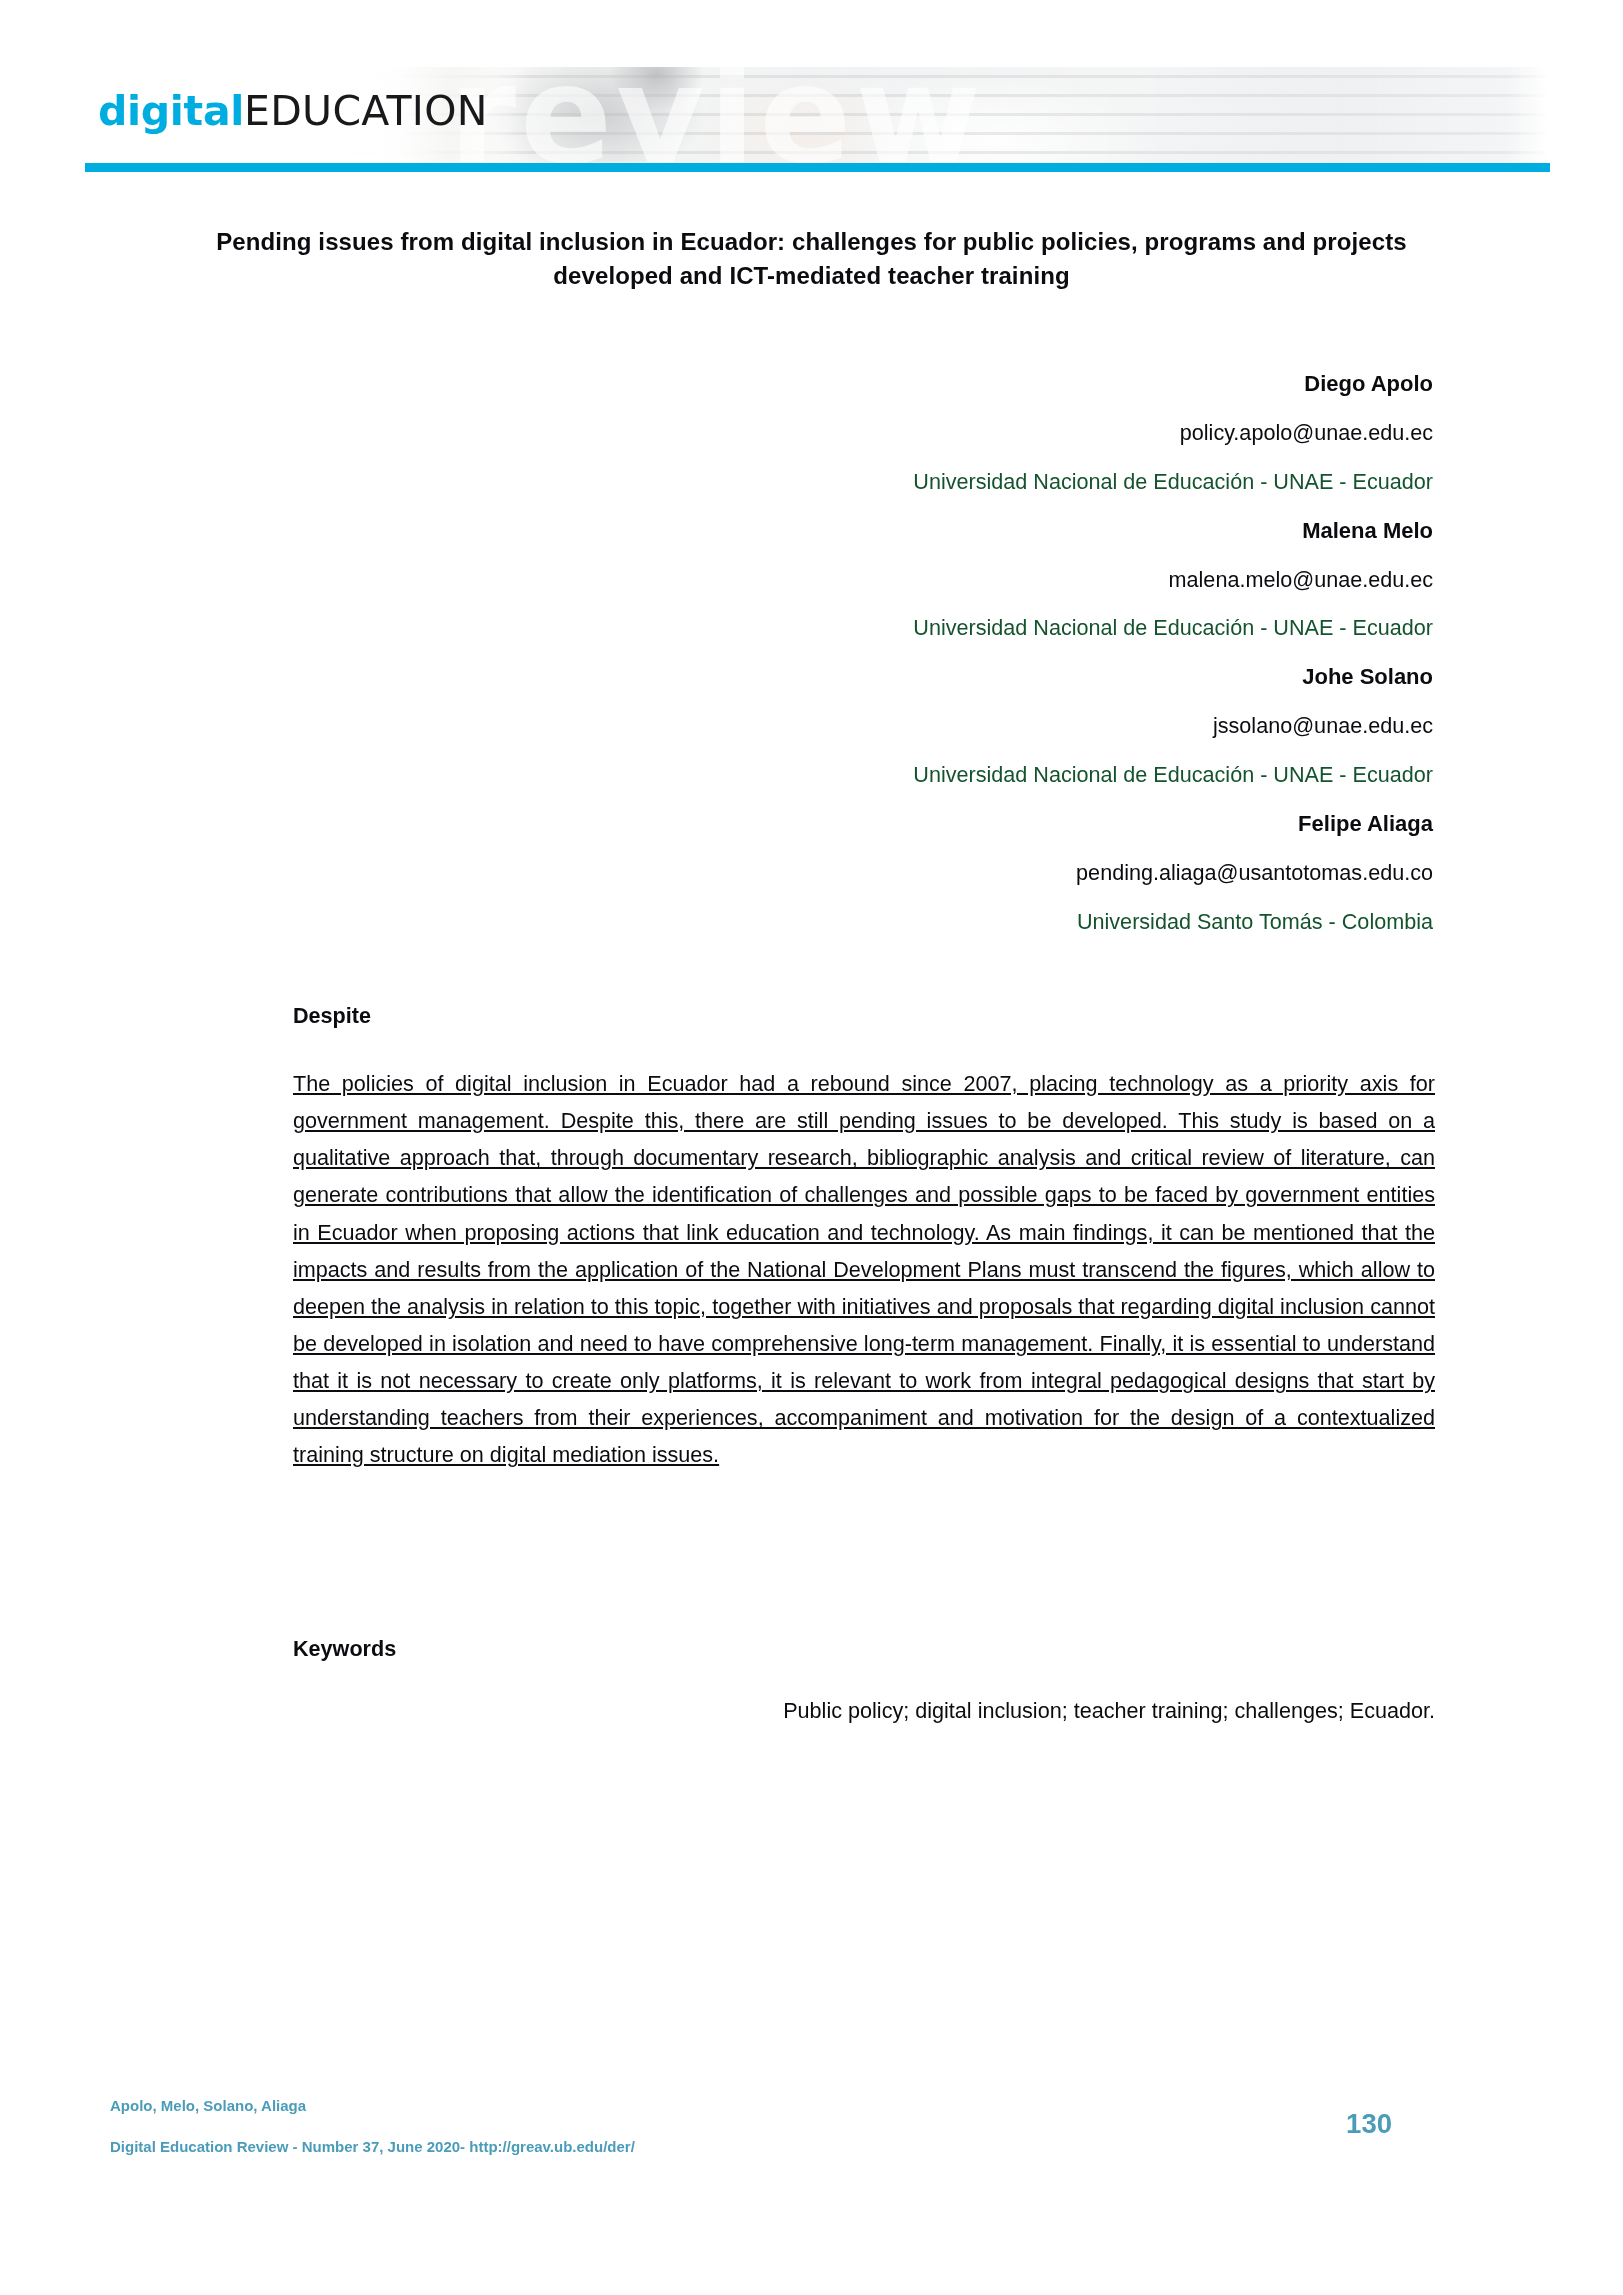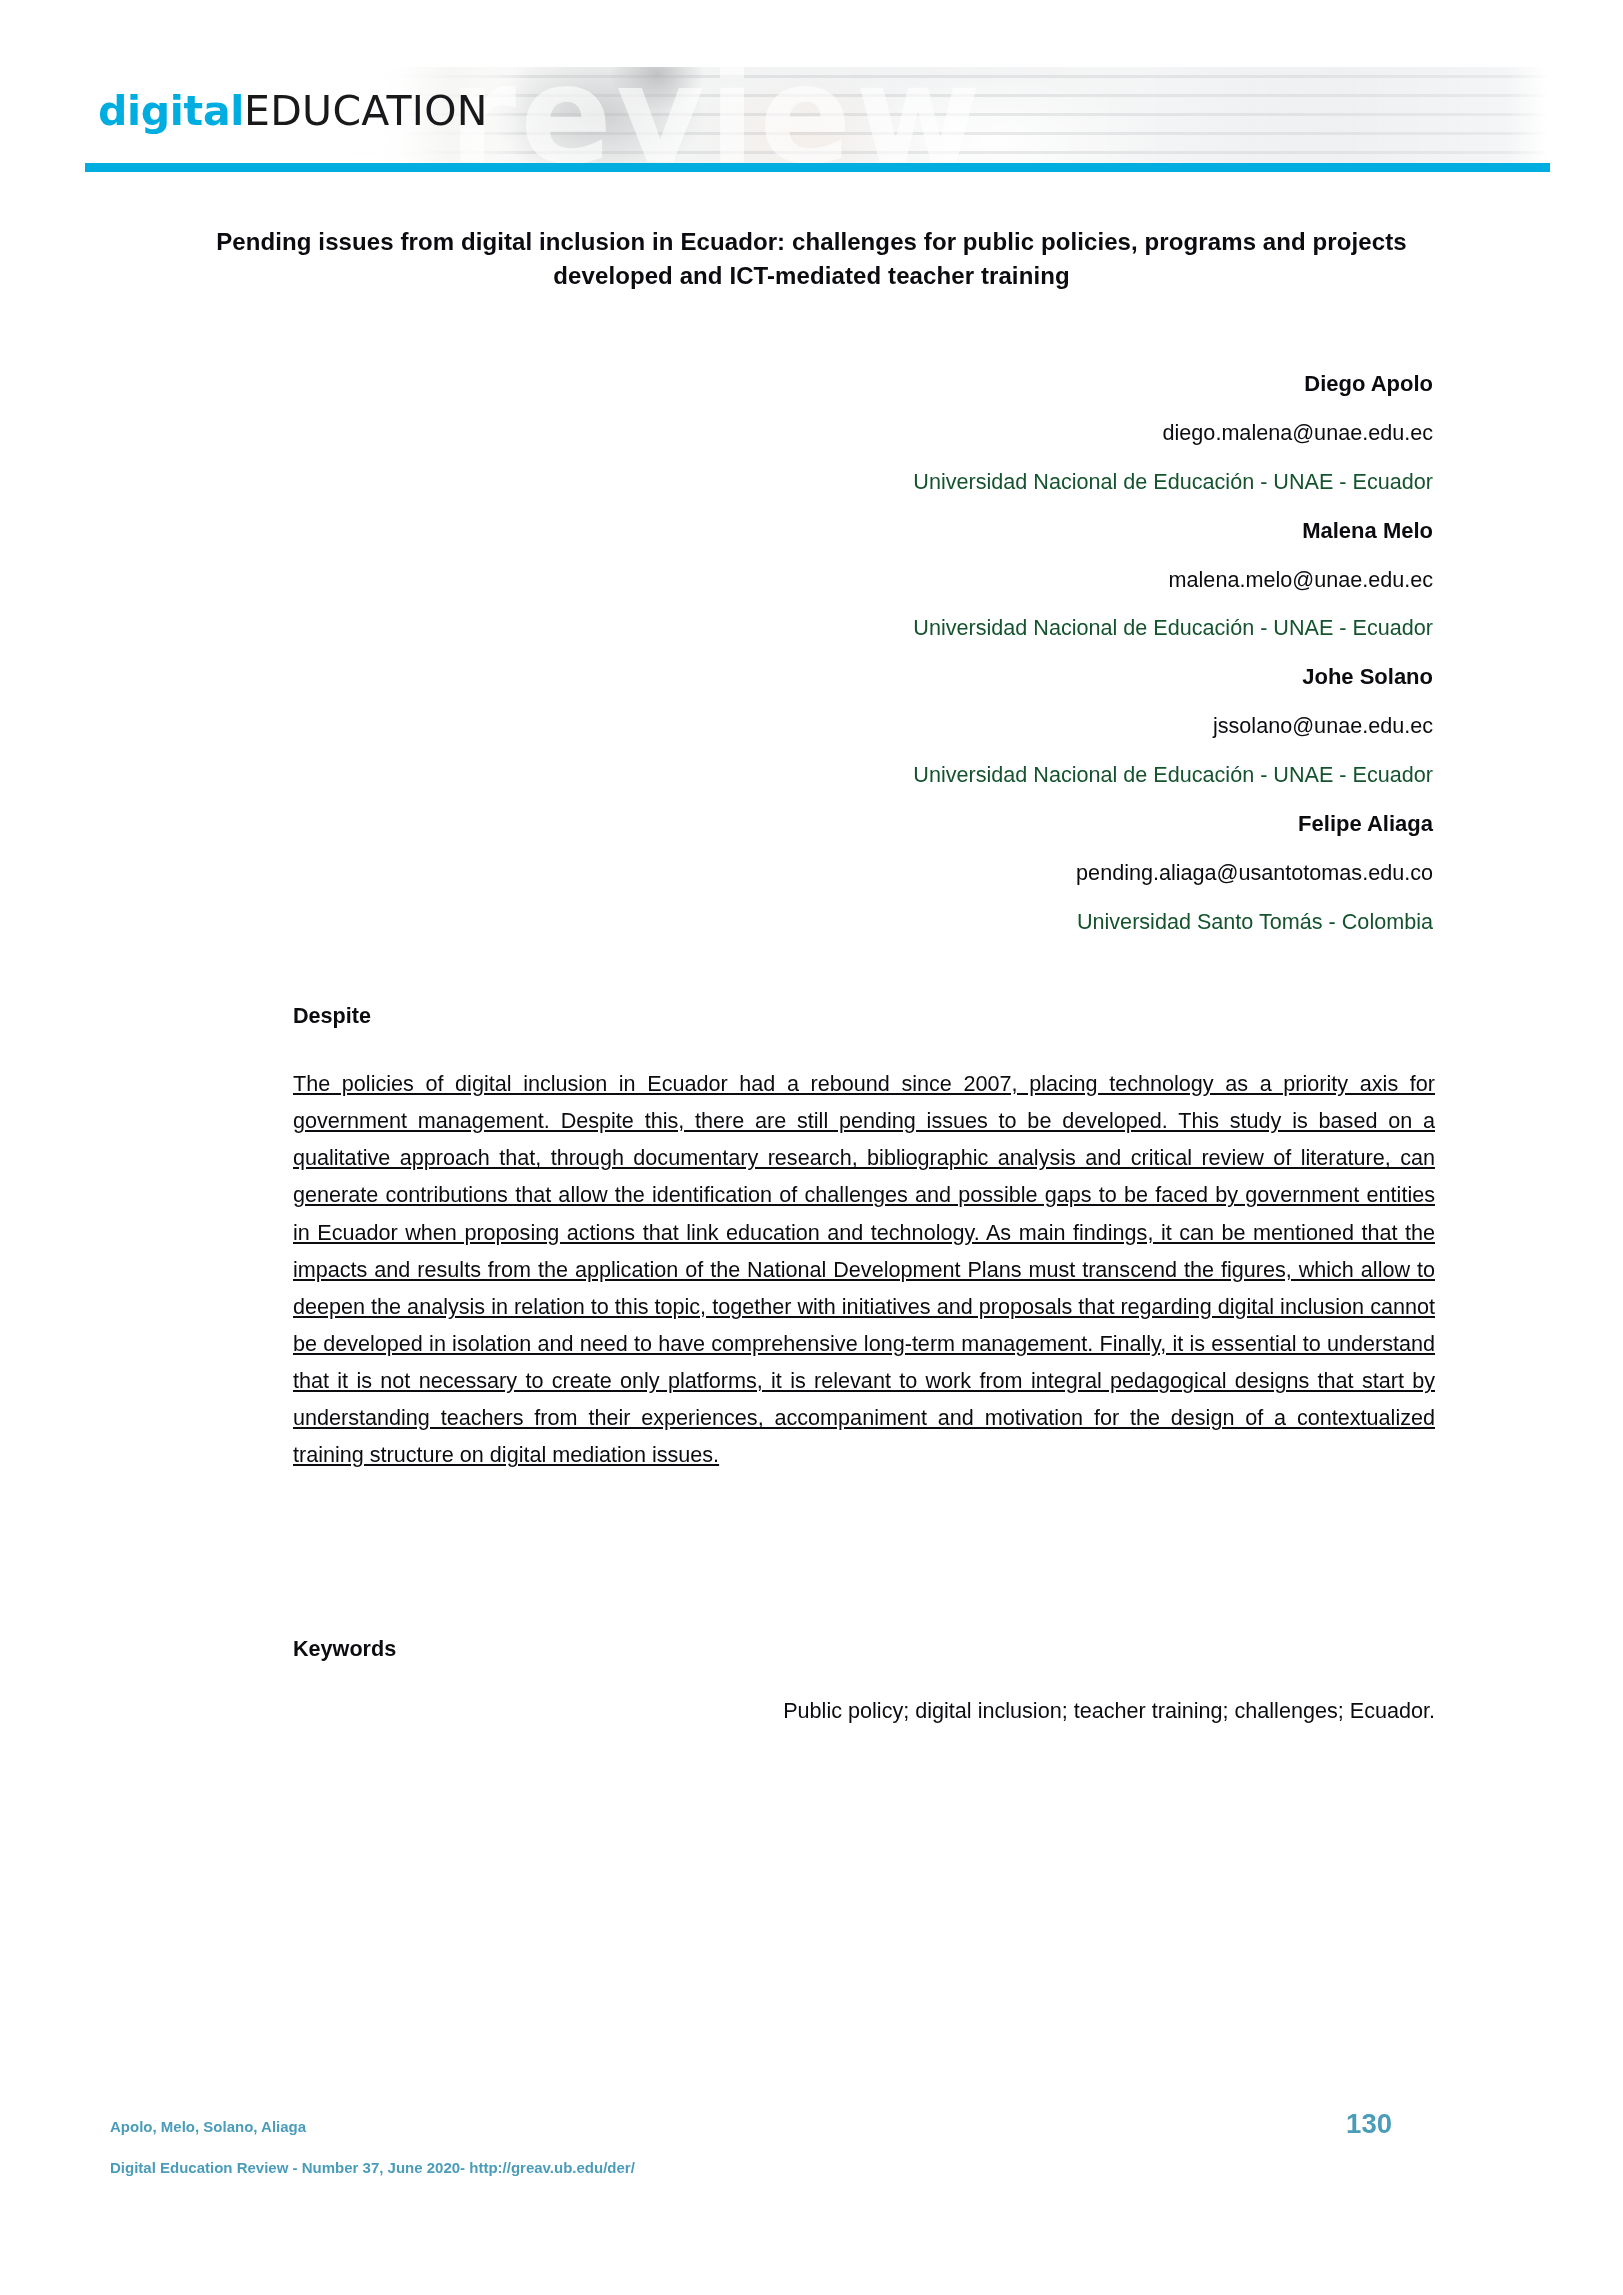--- a/index.html
+++ b/index.html
@@ -240,21 +240,20 @@
     height: 92px;
   }
   .footer-left {
     position: absolute;
     left: 0;
     top: 0;
     font-size: 15px;
     font-weight: 700;
     color: #4a9cb9;
     line-height: 1;
-    margin-top: 21px;
   }
   .footer-authors { margin: 0 0 25.5px 0; }
   .footer-source  { margin: 0; }
   .page-number {
     position: absolute;
     right: 158px;
     top: 11.8px;
     font-size: 27.5px;
     font-weight: 700;
     color: #4a9cb9;
@@ -281,21 +280,21 @@
 
     <div class="accent-bar"></div>
   </div>
 
   <div class="doc-title">Pending issues from digital inclusion in Ecuador: challenges for public policies, programs and projects developed and ICT-mediated teacher training</div>
 
   <div class="authors">
 
     <div class="author-block">
       <div class="author-name">Diego Apolo</div>
-      <div class="author-email">diego.malena@unae.edu.ec</div>
+      <div class="author-email">policy.apolo@unae.edu.ec</div>
       <div class="author-affil">Universidad Nacional de Educación - UNAE - Ecuador</div>
     </div>
 
     <div class="author-block">
       <div class="author-name">Malena Melo</div>
       <div class="author-email">malena.melo@unae.edu.ec</div>
       <div class="author-affil">Universidad Nacional de Educación - UNAE - Ecuador</div>
     </div>
 
     <div class="author-block">

